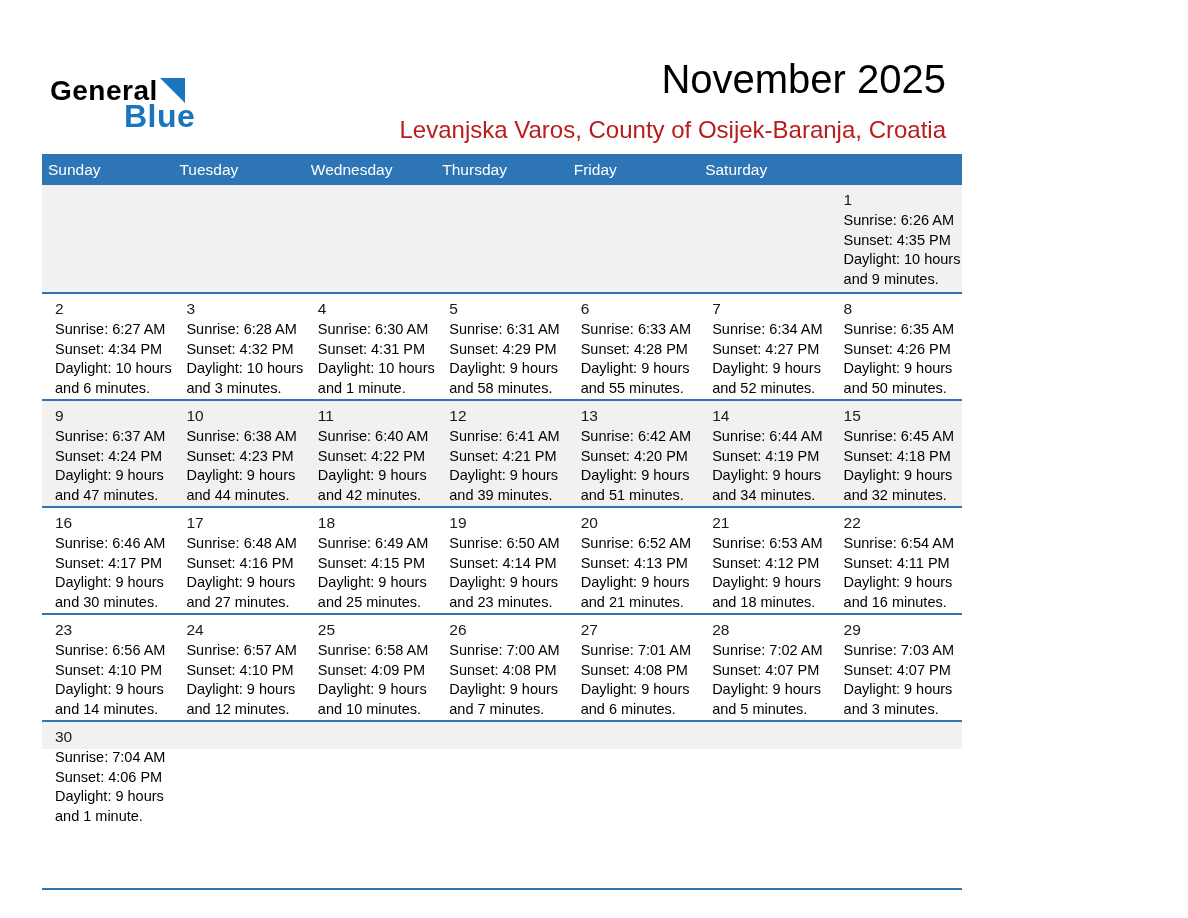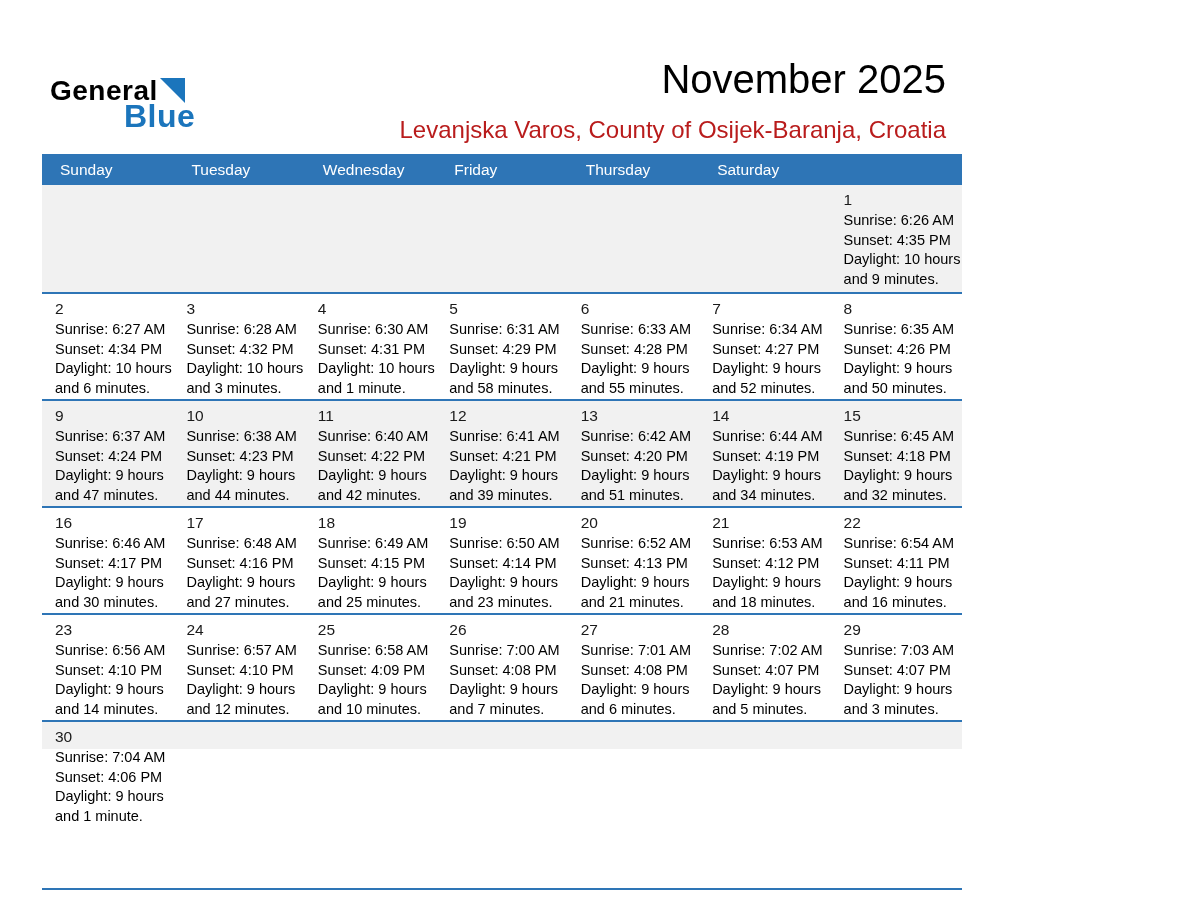--- a/index.html
+++ b/index.html
@@ -75,21 +75,21 @@
   .weekday-row {
     display: grid;
     grid-template-columns: repeat(7, 1fr);
     background: var(--accent);
     height: 31px;
   }
   .weekday {
     color: #ffffff;
     font-size: 15.5px;
     line-height: 31px;
-    padding-left: 18px;
+    padding-left: 6px;
     overflow: hidden;
     white-space: nowrap;
   }
   .grid {
     border-bottom: 2px solid var(--accent);
   }
   .week-row {
     display: grid;
     grid-template-columns: repeat(7, 1fr);
     min-height: 107px;
@@ -139,22 +139,22 @@
       <div class="month-title">November 2025</div>
       <div class="location-subtitle">Levanjska Varos, County of Osijek-Baranja, Croatia</div>
     </div>
   </header>
 
   <div class="calendar">
     <div class="weekday-row">
       <div class="weekday">Sunday</div>
       <div class="weekday">Tuesday</div>
       <div class="weekday">Wednesday</div>
+      <div class="weekday">Thursday</div>
       <div class="weekday">Friday</div>
-      <div class="weekday">Thursday</div>
       <div class="weekday">Saturday</div>
     </div>
     <div class="grid" id="calendar-grid">
         <div class="week-row">
           <div class="day-cell"></div>
           <div class="day-cell"></div>
           <div class="day-cell"></div>
           <div class="day-cell"></div>
           <div class="day-cell"></div>
           <div class="day-cell"></div>

